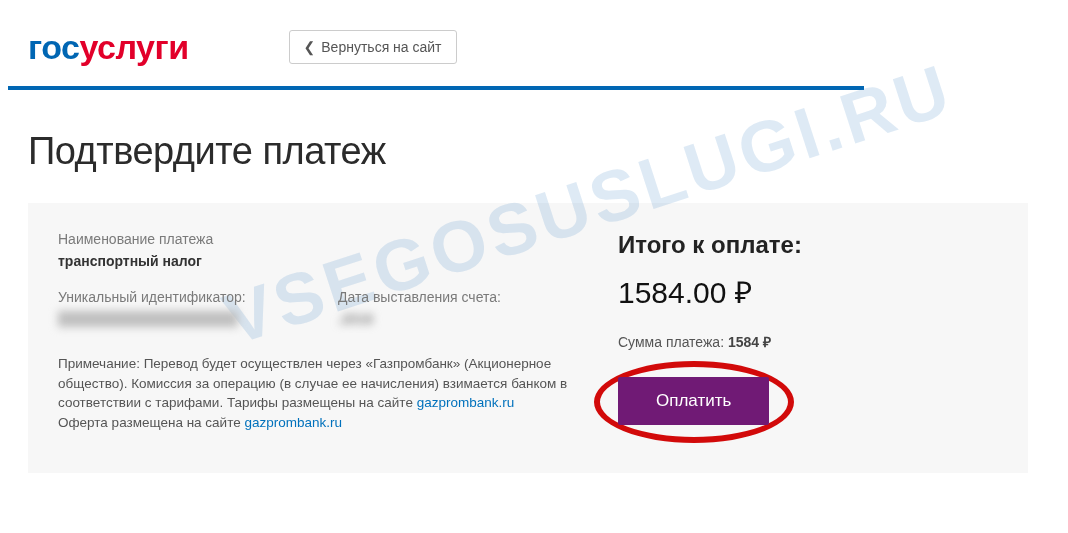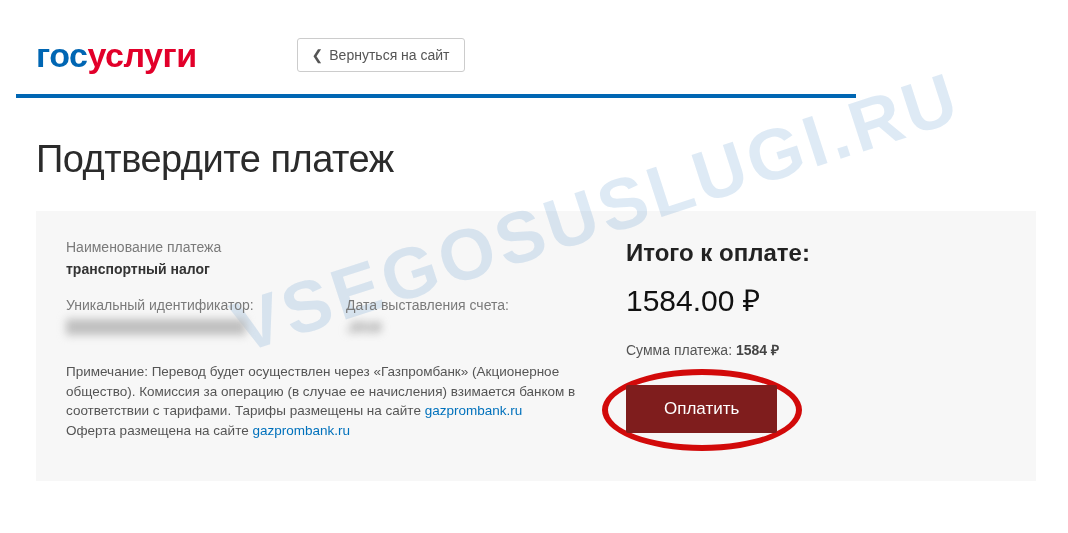--- a/index.html
+++ b/index.html
@@ -1,17 +1,17 @@
 <!DOCTYPE html>
 <html><head>
 <meta charset="utf-8">
 <style>
   * { box-sizing: border-box; margin: 0; padding: 0; }
   html, body { width: 1068px; height: 533px; font-family: Arial, Helvetica, sans-serif; background: #fff; color: #333; }
-  .page { width: 872px; padding: 16px; }
+  .page { width: 872px; padding: 8px; }
   .header { display: flex; align-items: center; padding: 22px 20px 22px 20px; border-bottom: 4px solid #0066b3; }
   .logo { font-size: 34px; font-weight: 700; letter-spacing: -0.5px; display: inline-block; line-height: 1; }
   .logo .p1 { color: #0066b3; }
   .logo .p2 { color: #e2002a; }
   .back-btn { margin-left: 100px; border: 1px solid #ccc; background: #fff; padding: 8px 14px; font-size: 14px; color: #555; border-radius: 3px; cursor: pointer; display: inline-flex; align-items: center; gap: 6px; }
   .container { padding: 30px 20px 20px 20px; width: 1040px; }
   .title { font-size: 38px; font-weight: 300; color: #2b2b2b; margin: 10px 0 30px 0; letter-spacing: -0.5px; }
   .panel { background: #f7f7f7; padding: 28px 30px 30px 30px; display: flex; gap: 40px; min-height: 270px; position: relative; }
   .watermark { position: absolute; left: 180px; top: -40px; font-size: 72px; font-weight: 700; color: rgba(70,140,200,0.18); transform: rotate(-18deg); letter-spacing: 4px; pointer-events: none; white-space: nowrap; z-index: 1; }
   .col-left { flex: 1 1 480px; font-size: 14px; color: #555; position: relative; z-index: 2; }
@@ -23,21 +23,21 @@
   .row2 > div { flex: 1; }
   .blur { filter: blur(4px); color: #888; display: inline-block; }
   .note { font-size: 13.5px; color: #555; line-height: 1.45; }
   .note a { color: #0071bc; text-decoration: none; }
   .total-label { font-size: 24px; font-weight: 700; color: #222; margin-bottom: 12px; }
   .total-amount { font-size: 30px; font-weight: 400; color: #111; margin-bottom: 20px; }
   .sline { font-size: 14px; color: #444; margin-bottom: 10px; }
   .sline .k { color: #555; }
   .sline .v { font-weight: 700; }
   .pay-wrap { position: relative; display: inline-block; margin-top: 16px; }
-  .pay-btn { background: #7f1d1d; color: #fff; border: none; padding: 14px 38px; font-size: 17px; cursor: pointer; border-radius: 2px; position: relative; z-index: 3; }
+  .pay-btn { background: #701a75; color: #fff; border: none; padding: 14px 38px; font-size: 17px; cursor: pointer; border-radius: 2px; position: relative; z-index: 3; }
   .circle { position: absolute; left: -24px; top: -16px; width: 200px; height: 82px; border: 6px solid #d20a0a; border-radius: 50%; z-index: 2; pointer-events: none; }
 </style>
 </head>
 <body>
 
 <div class="page">
   <div class="header">
     <span class="logo">
       <span class="p1">гос</span><span class="p2">услуги</span>
     </span>

